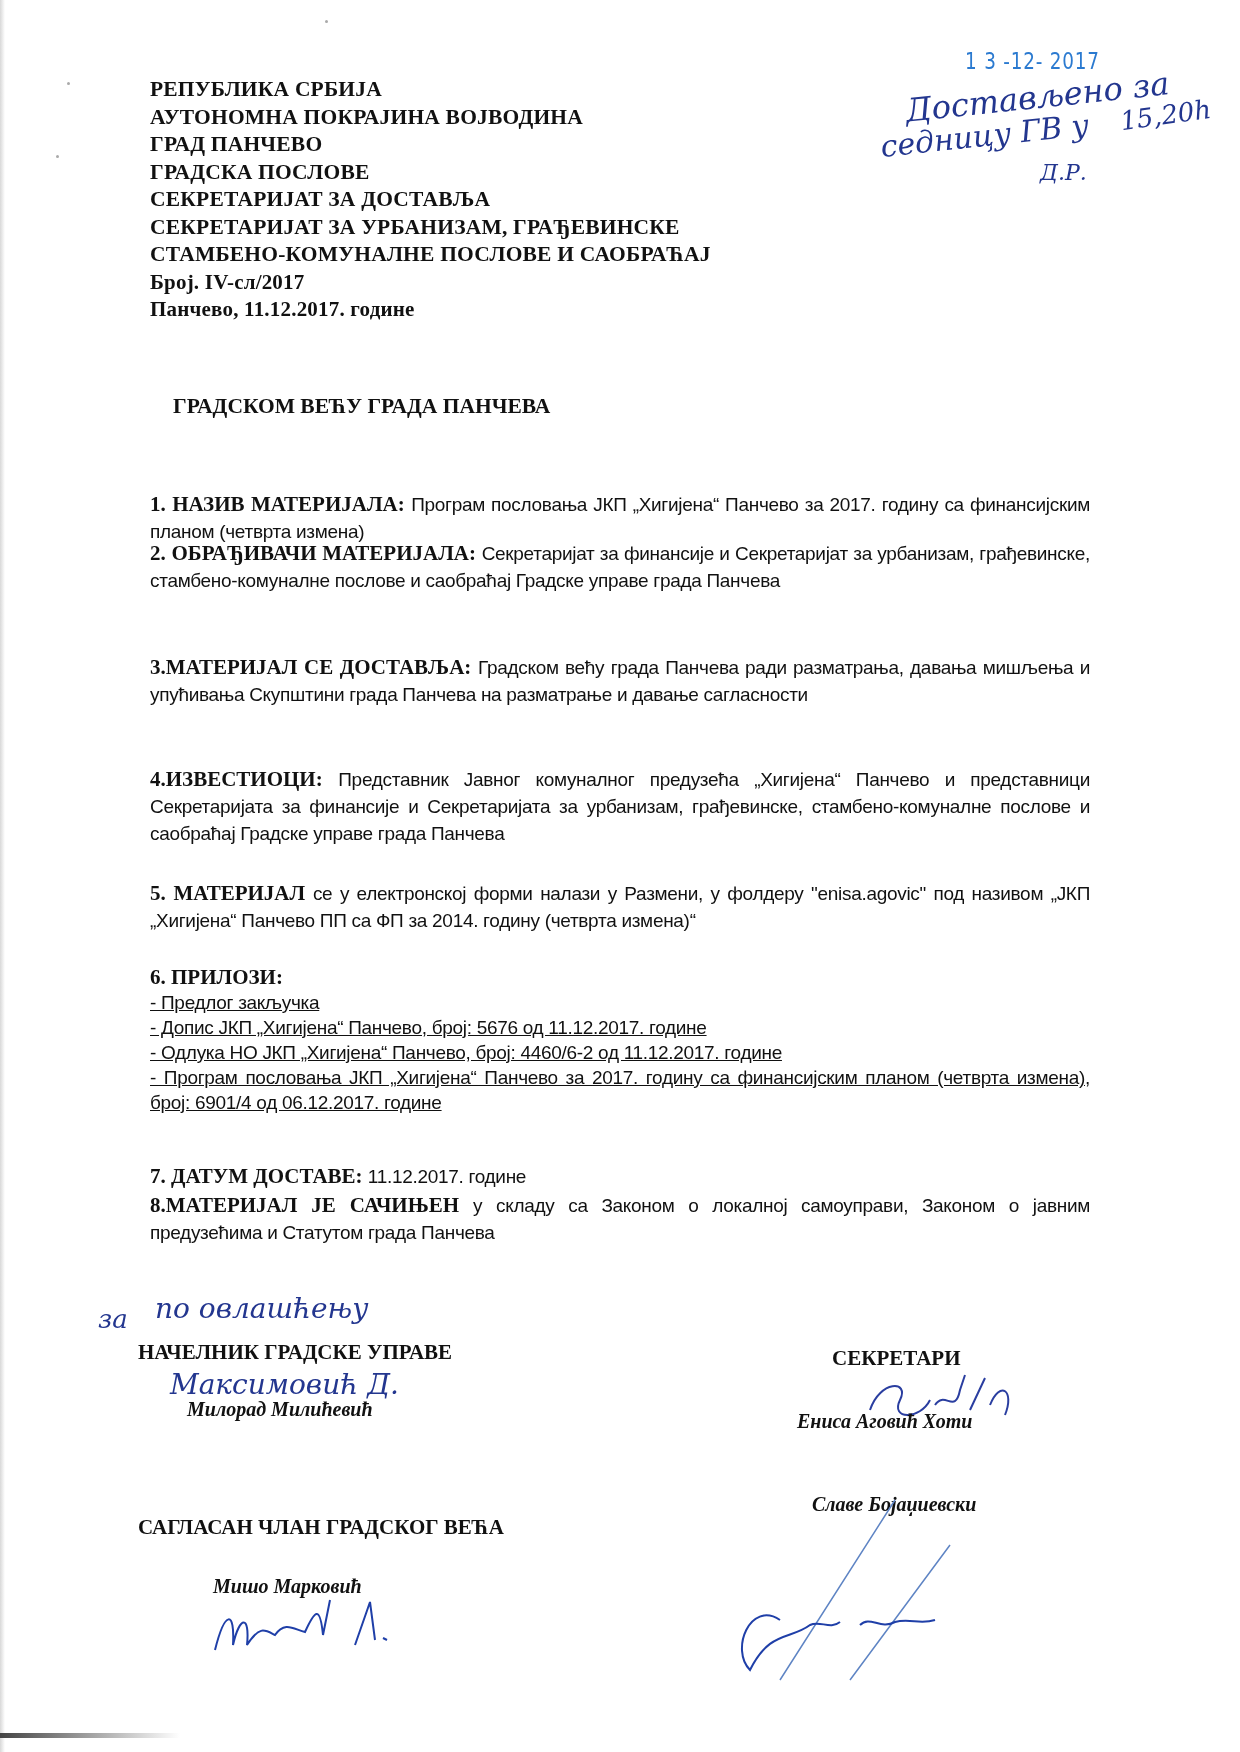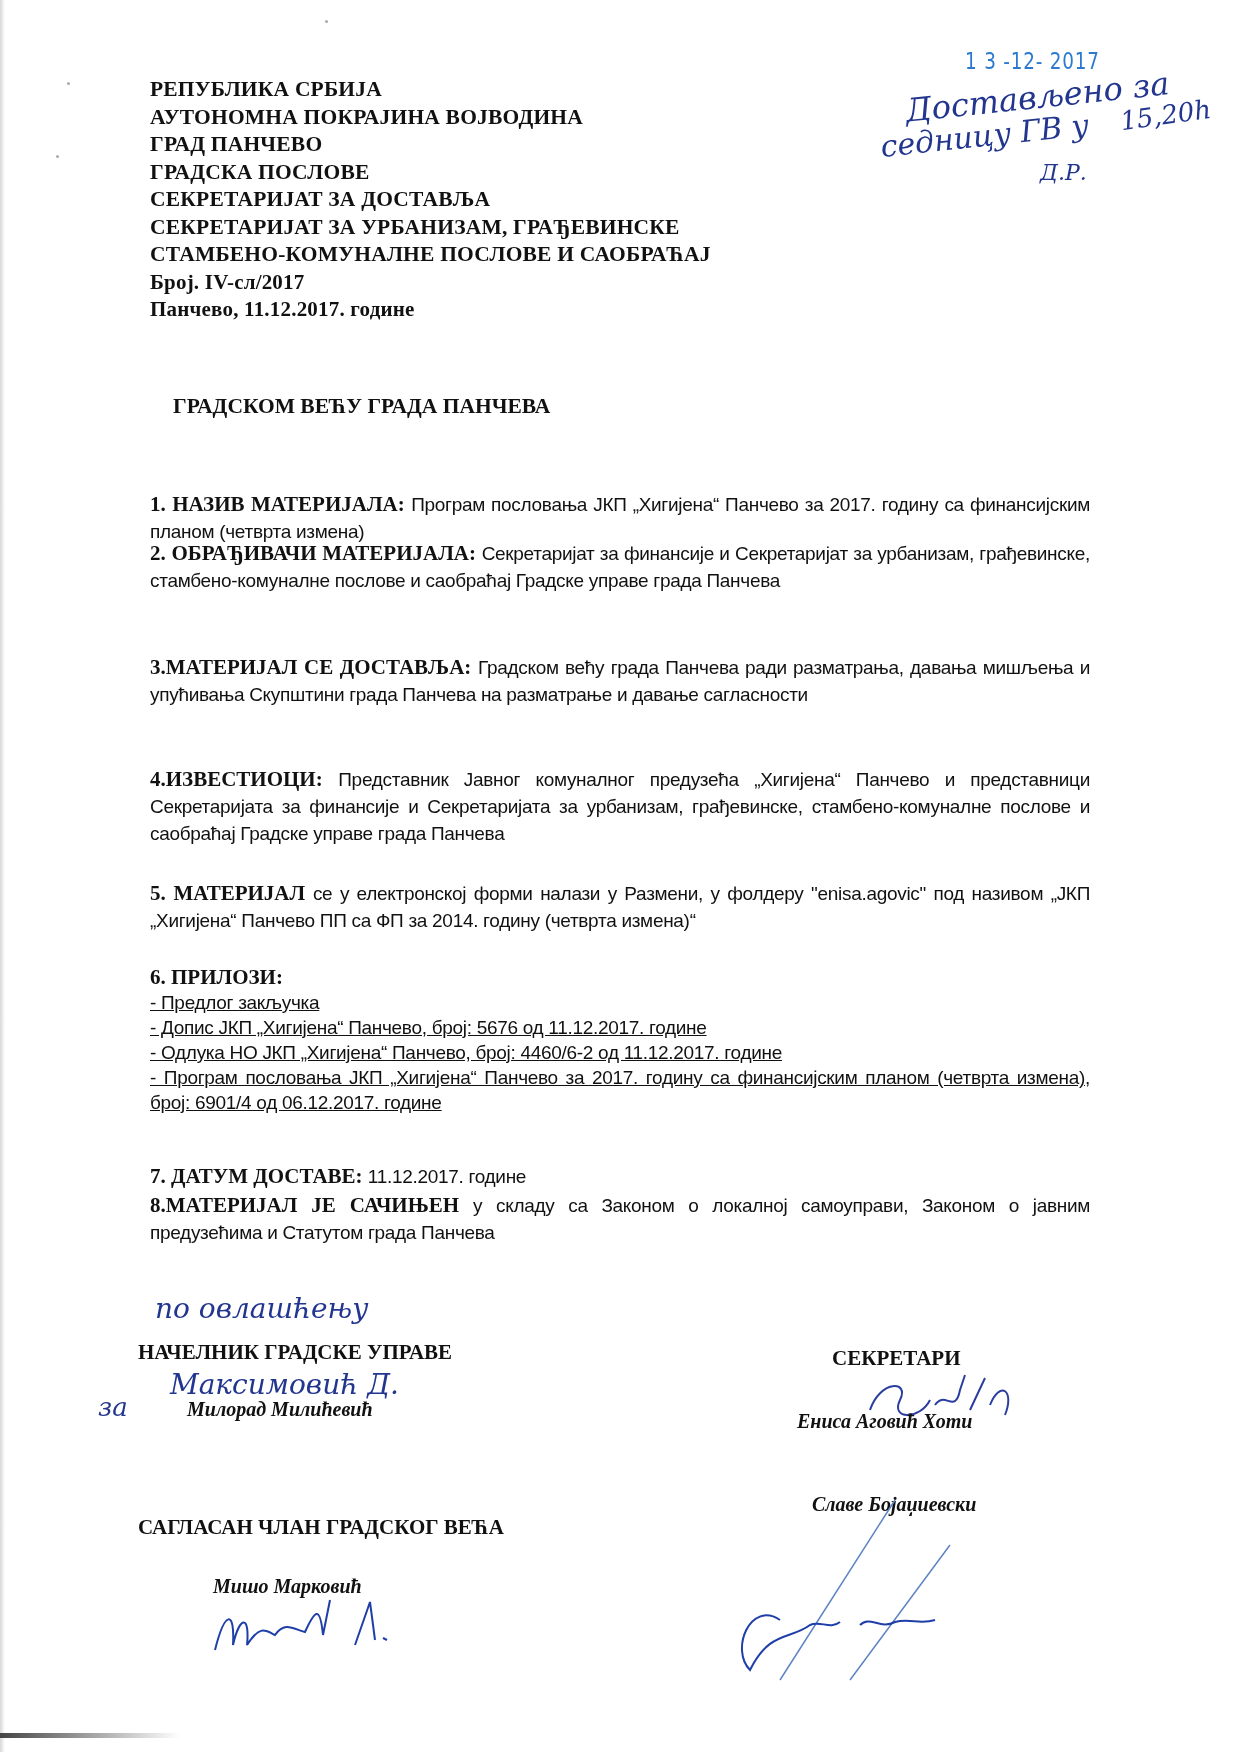--- a/index.html
+++ b/index.html
@@ -92,21 +92,21 @@
   <span class="lbl">7. ДАТУМ ДОСТАВЕ:</span>
   <span class="body">11.12.2017. године</span>
 </div>
 
 <div class="section" style="top:1192px;">
   <span class="lbl">8.МАТЕРИЈАЛ ЈЕ САЧИЊЕН</span>
   <span class="body">у складу са  Законом о локалној самоуправи, Законом о јавним предузећима и Статутом града Панчева</span>
 </div>
 
 <div class="handnote" style="left:155px;top:1292px;font-size:28px;">по овлашћењу</div>
-<div class="handnote" style="left:98px;top:1392px;font-size:26px;text-align:right;">за</div>
+<div class="handnote" style="left:98px;top:1304px;font-size:26px;text-align:right;">за</div>
 <div class="sig-title" style="left:138px;top:1340px;">НАЧЕЛНИК ГРАДСКЕ УПРАВЕ</div>
 <div class="handnote" style="left:170px;top:1368px;font-size:28px;">Максимовић Д.</div>
 <div class="sig-name" style="left:187px;top:1398px;">Милорад Милићевић</div>
 
 <div class="sig-title" style="left:832px;top:1346px;">СЕКРЕТАРИ</div>
 <svg class="sig-svg" style="left:860px;top:1370px;" width="160" height="70">
   <path d="M10 40 C 20 10, 50 10, 40 30 C 30 50, 60 50, 70 30 M75 35 C 85 20, 95 45, 100 20 L 105 5 M110 40 L 125 8 M130 35 C 140 10, 155 20, 145 45" stroke="#2a3ea0" stroke-width="2" fill="none"></path>
 </svg>
 <div class="sig-name" style="left:797px;top:1410px;">Ениса Аговић Хоти</div>
 <div class="sig-name" style="left:812px;top:1493px;">Славе  Бојаџиевски</div>

